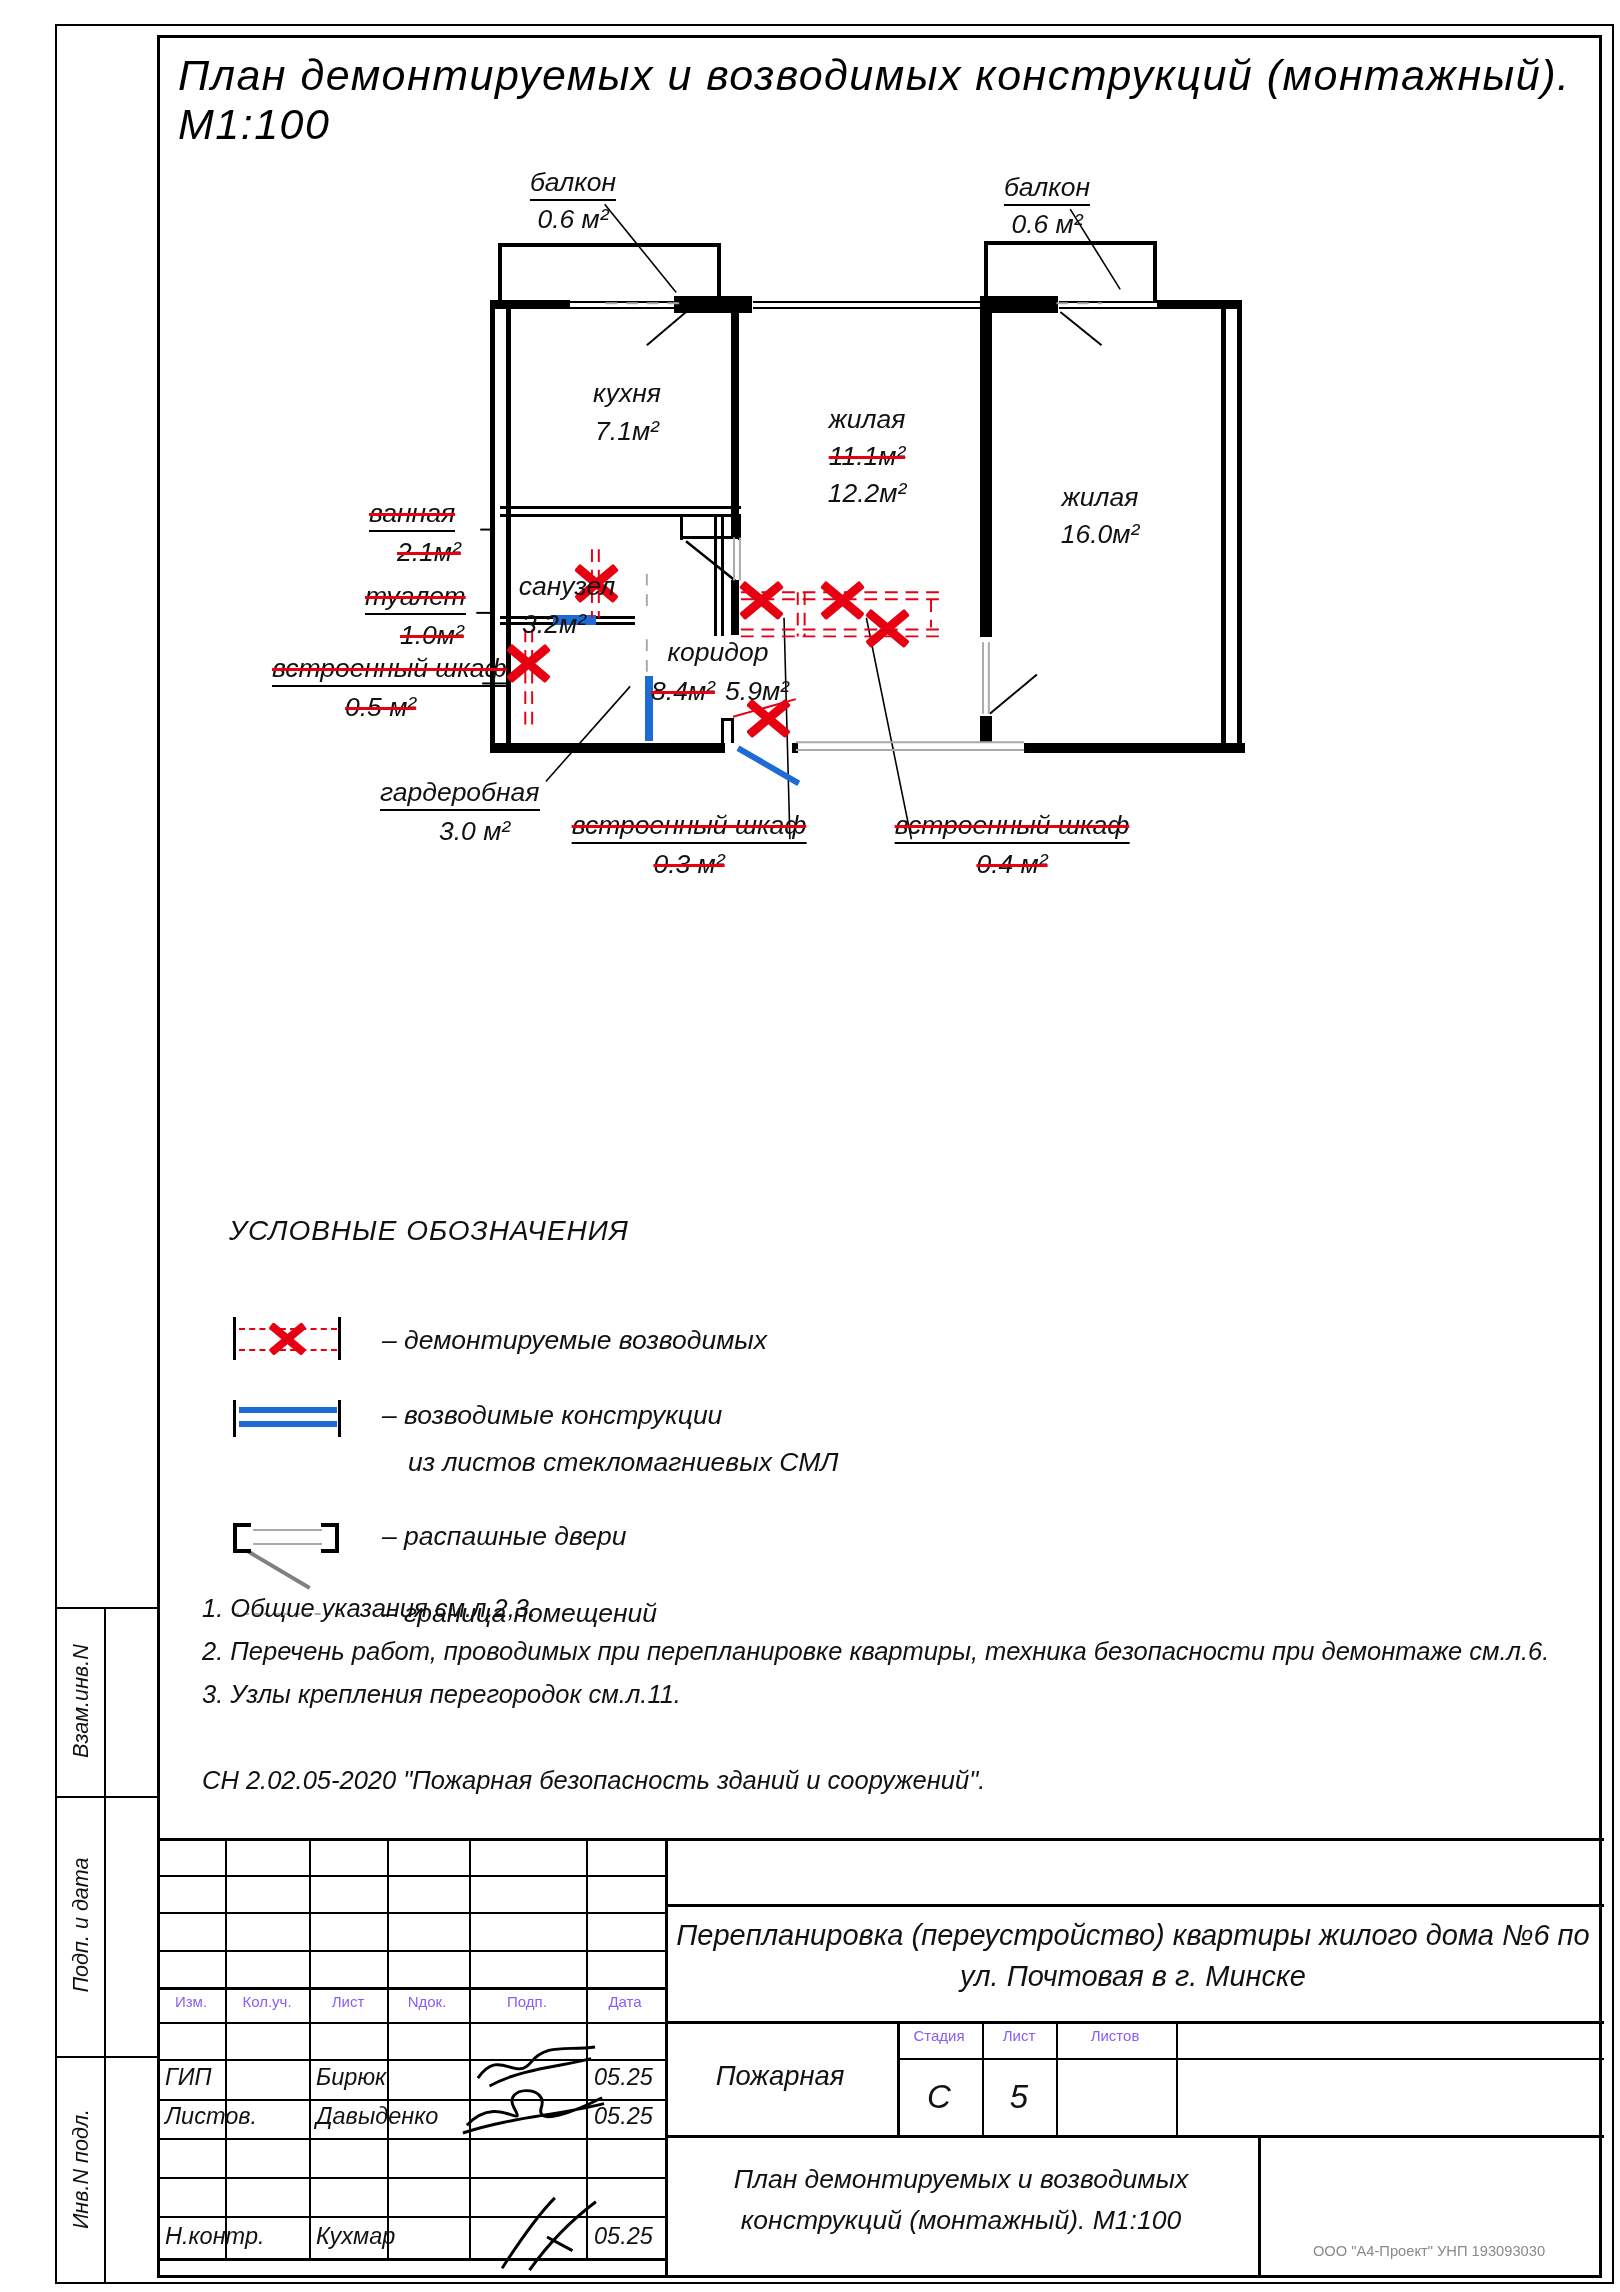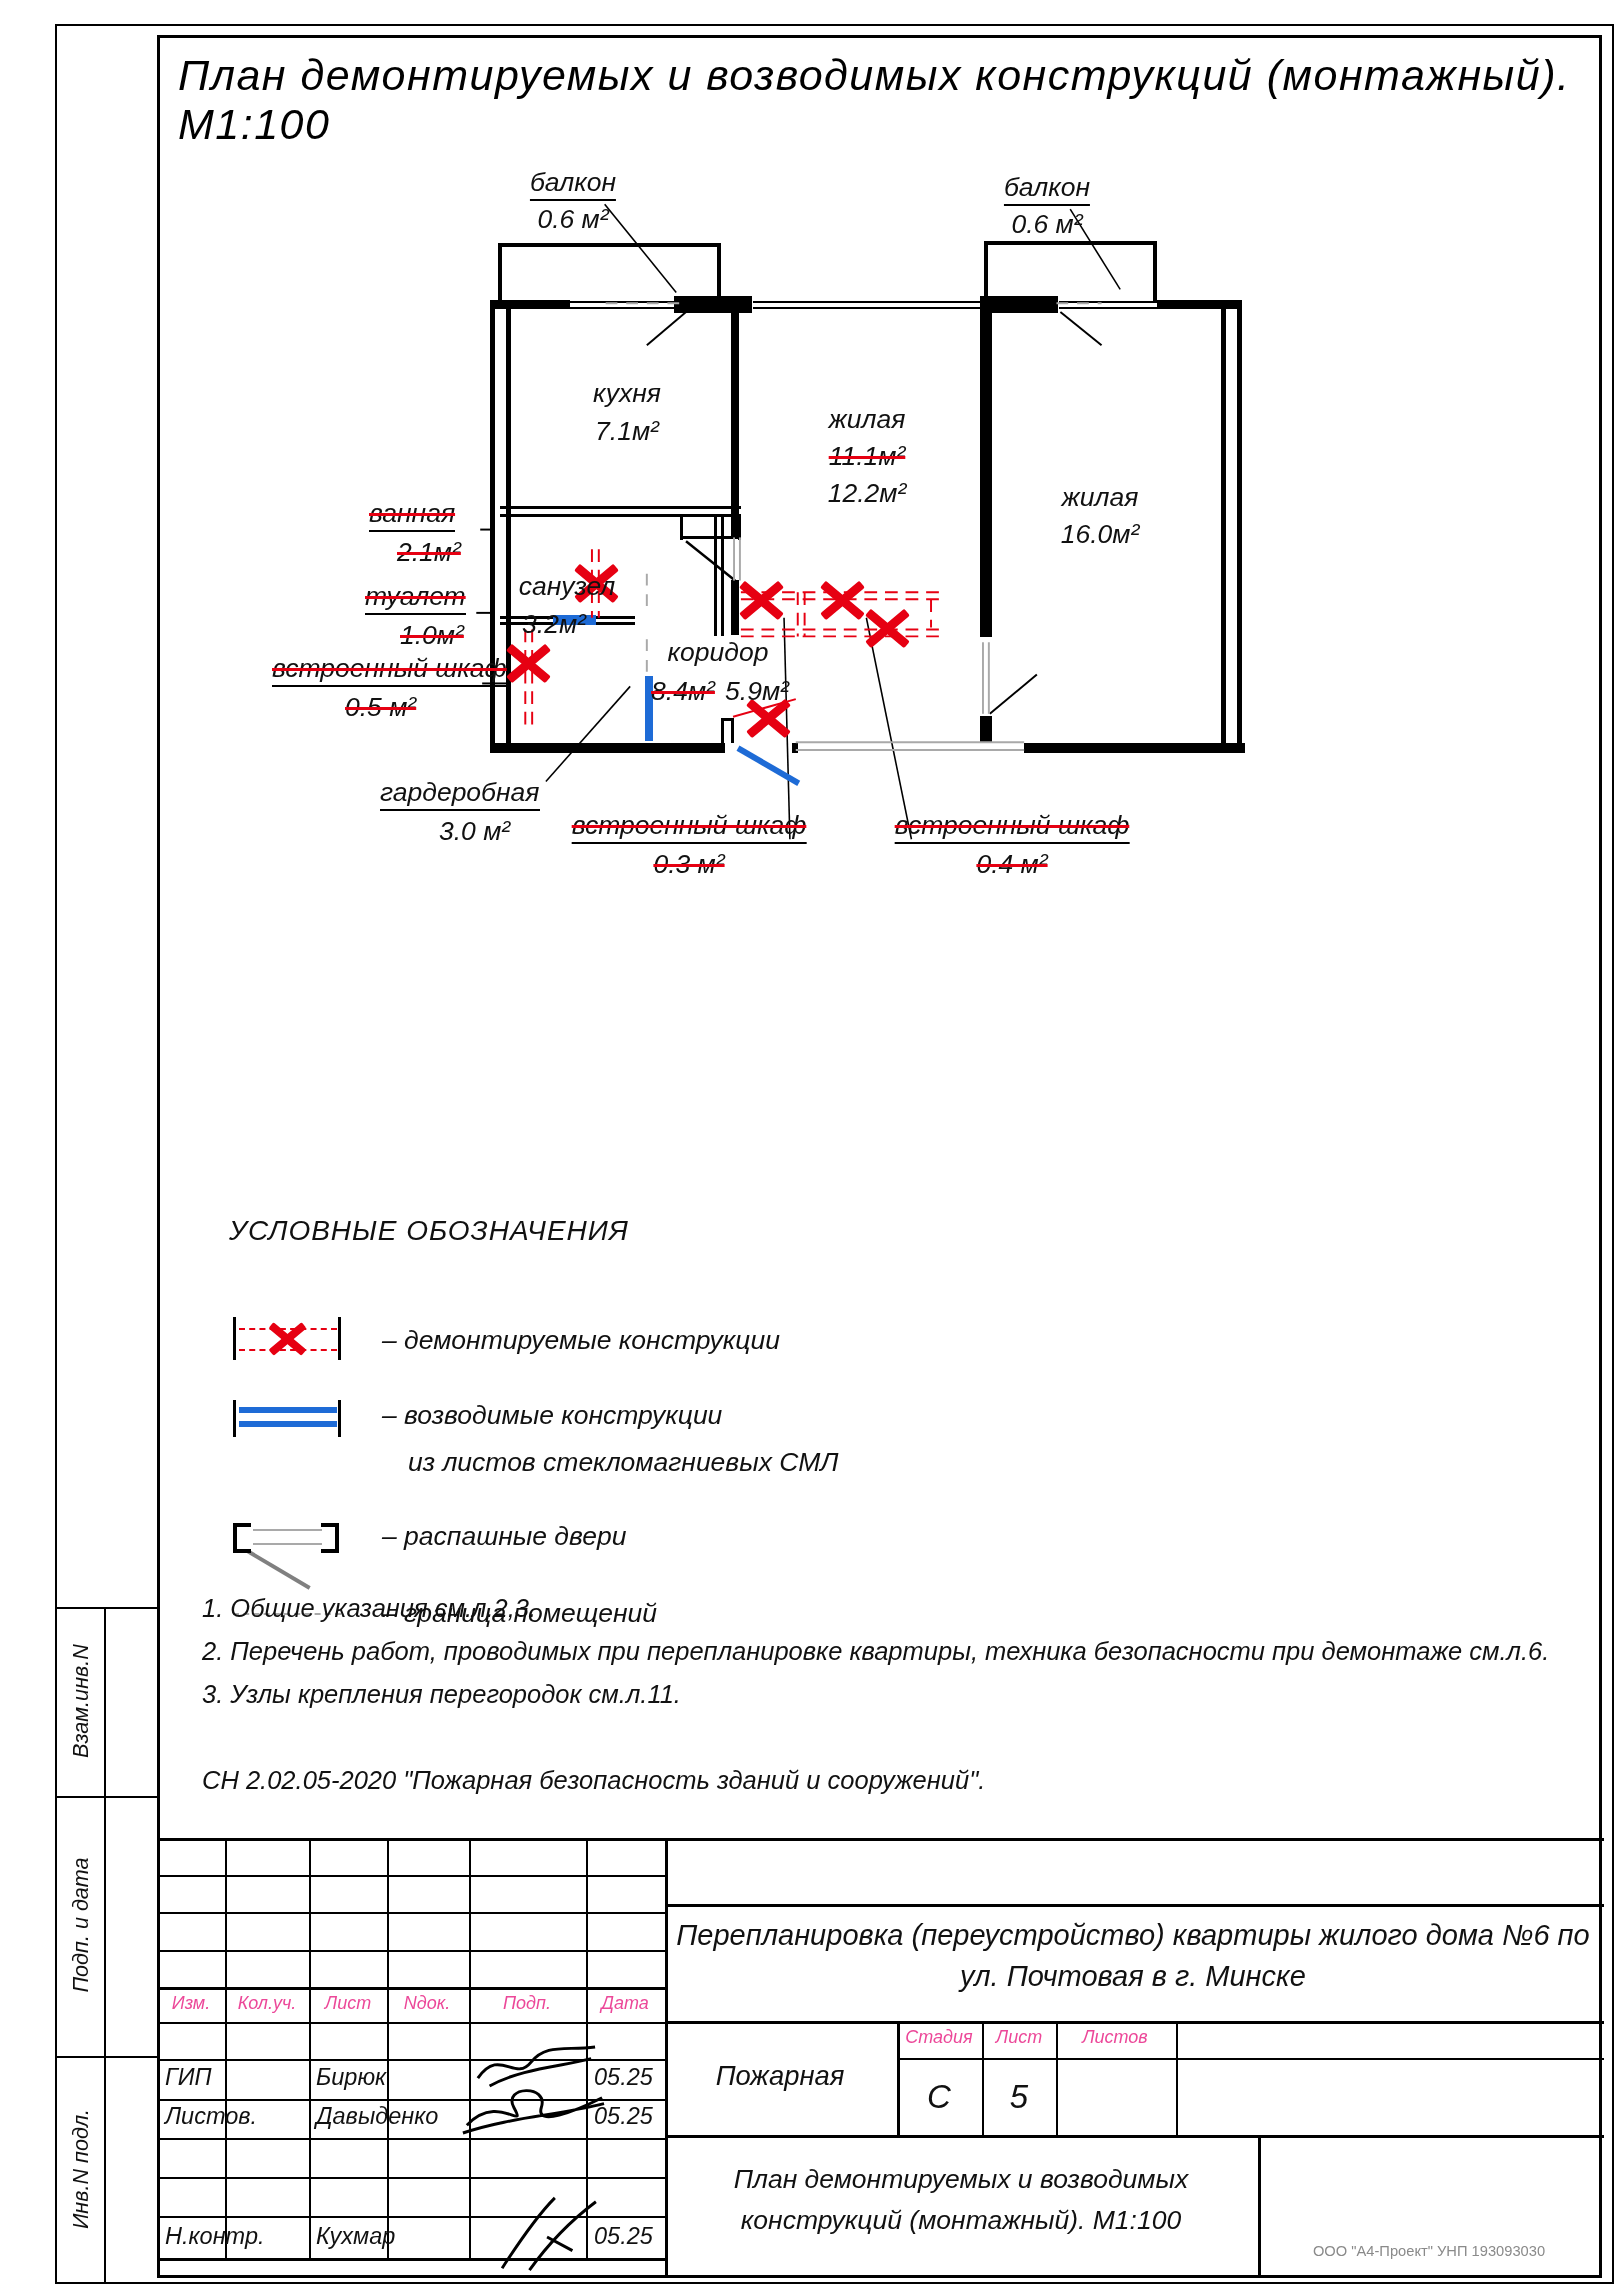--- a/index.html
+++ b/index.html
@@ -19,21 +19,21 @@
   .xm{position:absolute;width:45px;height:45px;}
   .xm::before,.xm::after{content:"";position:absolute;left:-2.9px;top:17.6px;width:51px;height:8.8px;background:#e60012;border-radius:2px;}
   .xm::before{transform:rotate(40deg);} .xm::after{transform:rotate(-40deg);}
   .xm-s{position:absolute;width:39px;height:39px;}
   .xm-s::before,.xm-s::after{content:"";position:absolute;left:-2px;top:15.7px;width:43px;height:7.8px;background:#e60012;border-radius:2px;}
   .xm-s::before{transform:rotate(40deg);} .xm-s::after{transform:rotate(-40deg);}
   .rdh{position:absolute;border-top:2.9px dashed #e60012;}
   .gdh{position:absolute;border-top:2.9px dashed #a9a9a9;}
   .leg-txt{position:absolute;font-style:italic;font-size:26.5px;color:#111;white-space:nowrap;}
   .note{position:absolute;left:202px;font-style:italic;font-size:25.5px;color:#111;white-space:nowrap;}
-  .stamp-h{position:absolute;font-style:italic;font-size:18px;color:#ec4899;white-space:nowrap;transform:translateX(-50%);}
+  .stamp-h{position:absolute;font-size:15px;color:#8b5cf6;white-space:nowrap;transform:translateX(-50%);}
   .stamp-t{position:absolute;font-style:italic;font-size:23.5px;color:#111;white-space:nowrap;}
   .rot{position:absolute;width:157px;text-align:center;font-style:italic;font-size:21.6px;color:#111;
        transform:rotate(-90deg);transform-origin:center;white-space:nowrap;}
   .logo-wrap{position:absolute;left:1286px;top:2152px;display:flex;align-items:center;gap:7.8px;}
   .logo-text{font-size:43px;font-weight:bold;letter-spacing:-1px;font-style:normal;color:#1d1d1b;}
   .logo-text .or{color:#f07f1a;}
   .company{position:absolute;left:1429px;top:2243px;transform:translateX(-50%);font-size:14.7px;color:#8a8a8a;white-space:nowrap;}
   svg.overlay{position:absolute;left:0;top:0;}
 </style>
 </head>
@@ -194,21 +194,21 @@
   <div class="lbl ctr strike undl" style="left:1012px;top:810px;">встроенный шкаф</div>
   <div class="lbl ctr strike" style="left:1012px;top:849px;">0.4 м²</div>
 
   <div class="leg-txt" style="left:229px;top:1215px;font-size:28px;letter-spacing:1px;">УСЛОВНЫЕ ОБОЗНАЧЕНИЯ</div>
 
   <div class="b" style="left:233px;top:1317px;width:2.9px;height:43px;"></div>
   <div class="b" style="left:338px;top:1317px;width:2.9px;height:43px;"></div>
   <div class="rdh" style="left:239px;top:1328px;width:98px;"></div>
   <div class="rdh" style="left:239px;top:1349px;width:98px;"></div>
   <div class="xm-s" style="left:268px;top:1319px;"></div>
-  <div class="leg-txt" style="left:382px;top:1325px;">– демонтируемые конструкции</div>
+  <div class="leg-txt" style="left:382px;top:1325px;">– демонтируемые возводимых</div>
 
   <div class="b" style="left:233px;top:1400px;width:2.9px;height:37px;"></div>
   <div class="b" style="left:338px;top:1400px;width:2.9px;height:37px;"></div>
   <div class="bl" style="left:239px;top:1407px;width:98px;height:5.9px;"></div>
   <div class="bl" style="left:239px;top:1421px;width:98px;height:5.9px;"></div>
   <div class="leg-txt" style="left:382px;top:1400px;">– возводимые конструкции</div>
   <div class="leg-txt" style="left:408px;top:1447px;">из листов стекломагниевых СМЛ</div>
 
   <div class="b" style="left:233px;top:1523px;width:17.6px;height:3.9px;"></div>
   <div class="b" style="left:233px;top:1523px;width:3.9px;height:29px;"></div>

